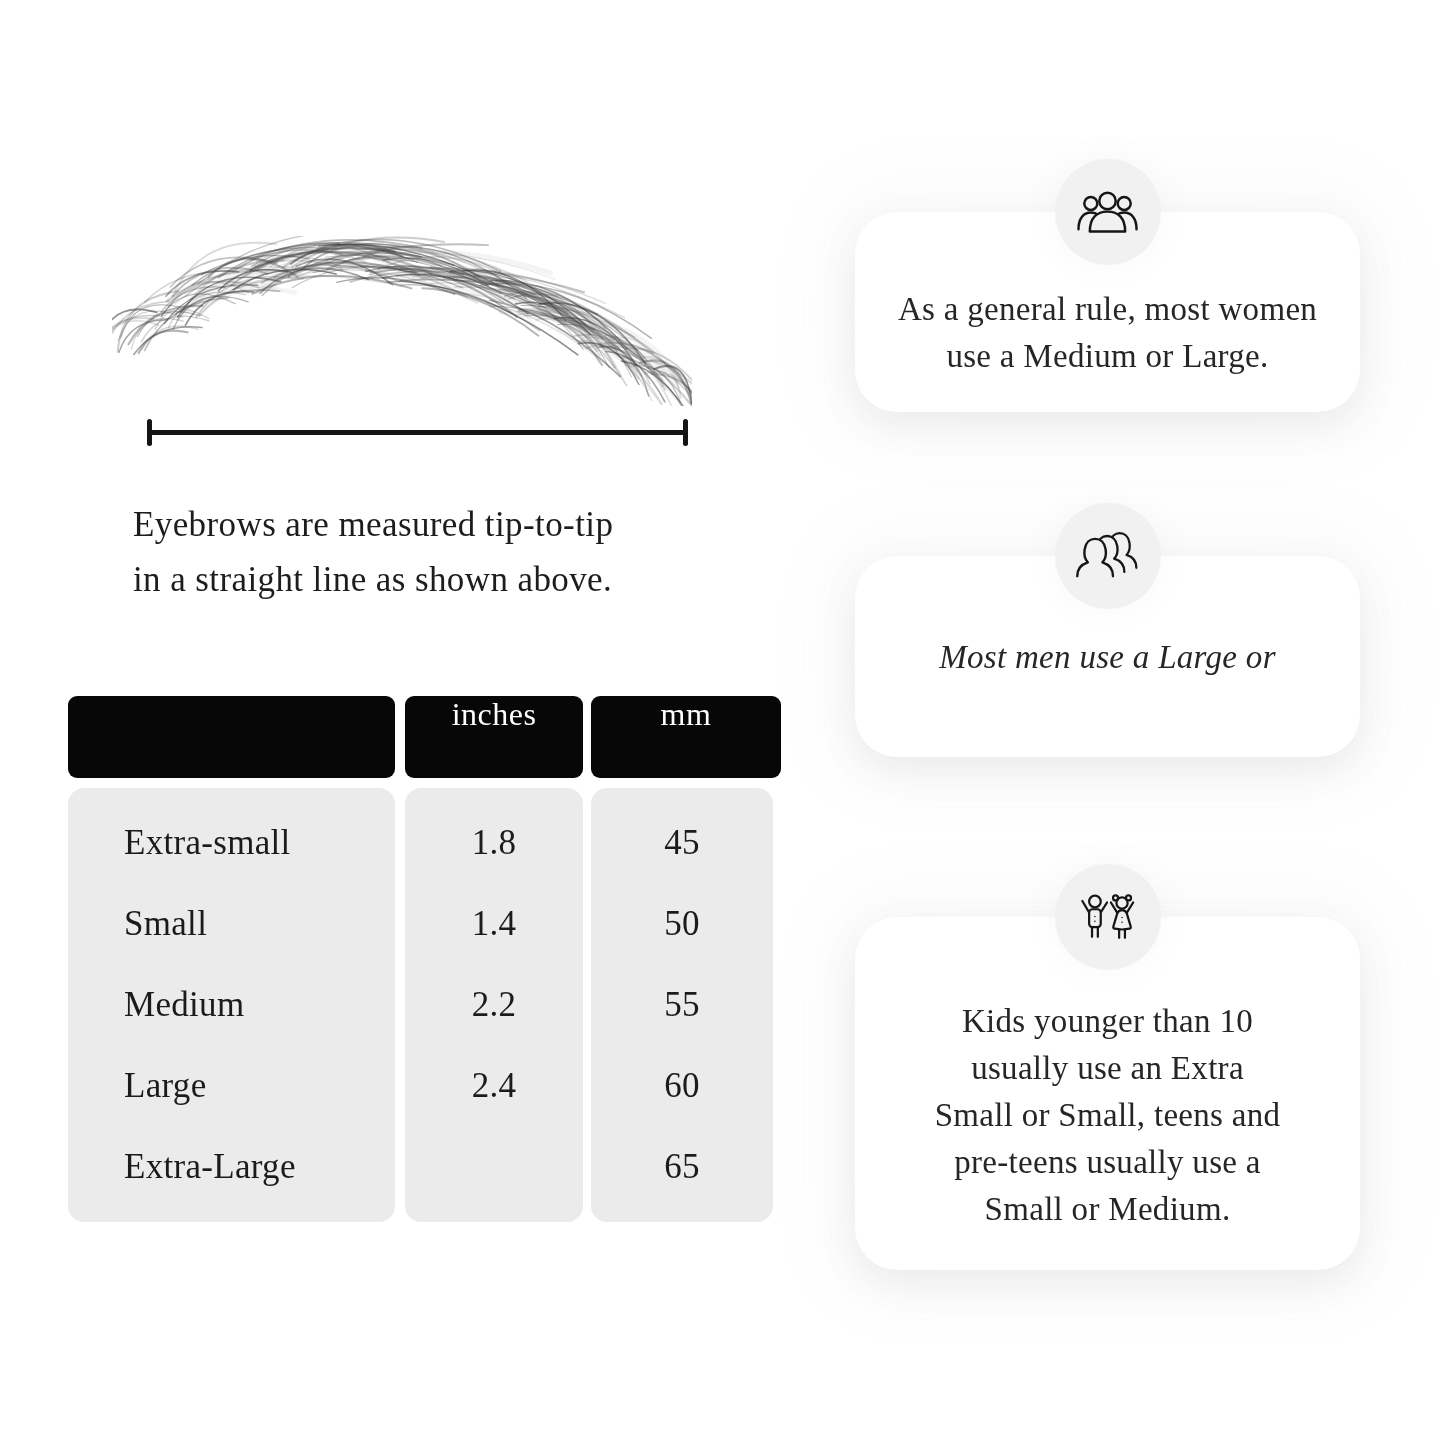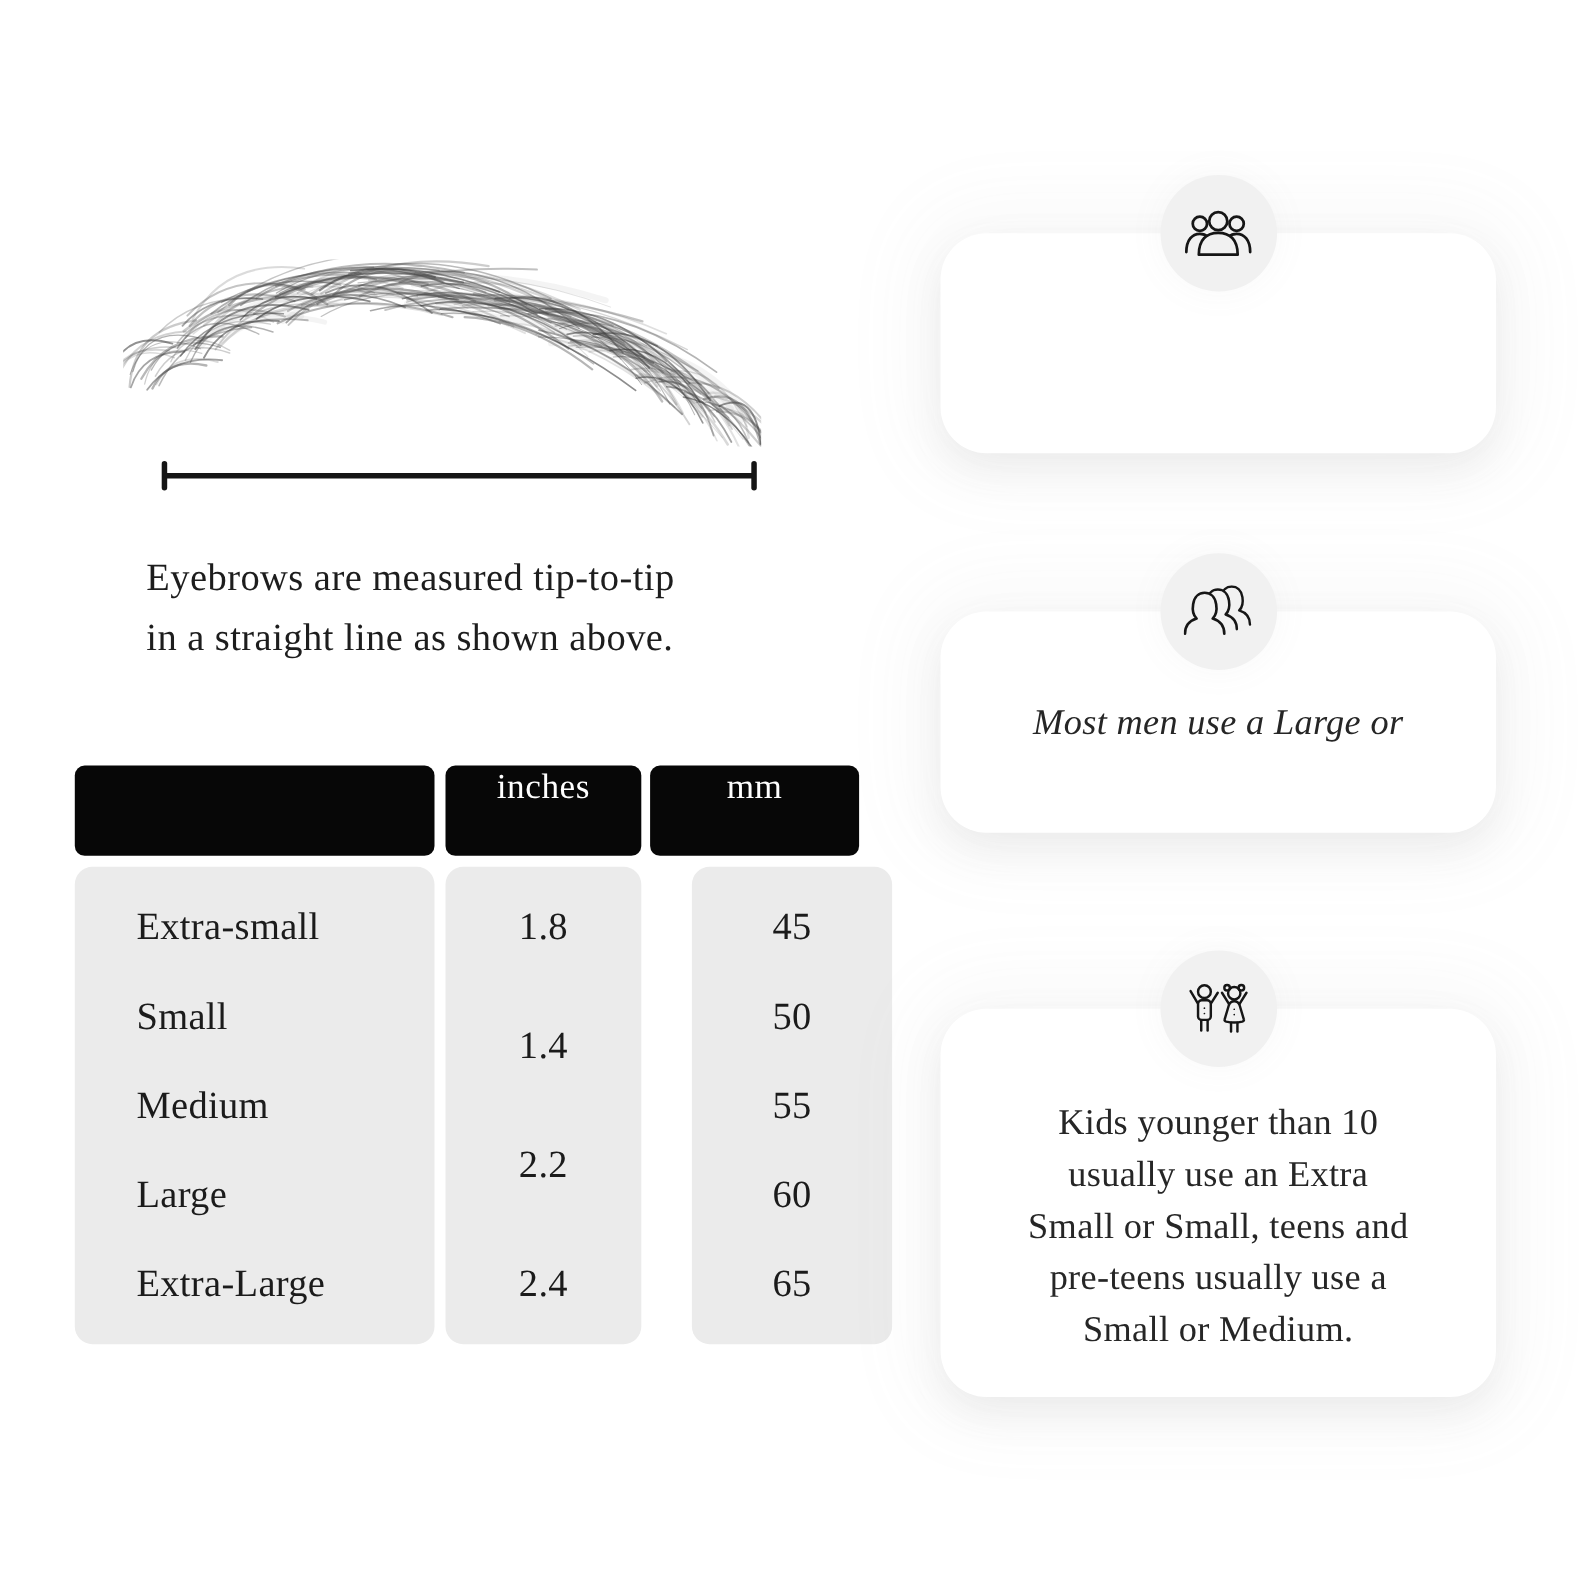--- a/index.html
+++ b/index.html
@@ -18,24 +18,24 @@
   
   .caption{position:absolute;left:133px;top:497px;margin:0;font-size:35px;line-height:55px;letter-spacing:.4px;color:#1d1d1d;}
   .caption span{display:block;white-space:nowrap;}
   
   .th{position:absolute;top:696px;height:82px;background:#070707;border-radius:9px;
       color:#ffffff;display:flex;align-items:flex-start;justify-content:center;font-size:32px;letter-spacing:.5px;}
   .th1{left:68px;width:327px;}
   .th2{left:405px;width:178px;}
   .th3{left:591px;width:190px;}
   .tcol{position:absolute;top:788px;height:434px;background:#ebebeb;border-radius:16px;
-        box-sizing:border-box;padding:14px 0 15px;display:flex;flex-direction:column;justify-content:space-between;}
+        box-sizing:border-box;padding:14px 0 15px;display:flex;flex-direction:column;}
   .tc1{left:68px;width:327px;}
   .tc2{left:405px;width:178px;}
-  .tc3{left:591px;width:182px;margin-left:38px;}
+  .tc3{left:591px;width:182px;}
   .cell{height:81px;display:flex;align-items:center;font-size:35px;color:#1b1b1b;letter-spacing:.3px;}
   .tc1 .cell{padding-left:56px;}
   .tc2 .cell,.tc3 .cell{justify-content:center;}
   
   .card{position:absolute;left:855px;width:505px;background:#ffffff;border-radius:42px;
         box-shadow:0 14px 36px rgba(110,110,110,.10),0 0 70px 25px rgba(150,150,150,.055);}
   .card1{top:212px;height:200px;}
   .card2{top:556px;height:201px;font-style:italic;}
   .card3{top:917px;height:353px;}
   .badge{position:absolute;left:50%;top:-53px;transform:translateX(-50%);
@@ -302,20 +302,24 @@
         <g fill="none" stroke="#161616" stroke-width="2.6" stroke-linecap="round" stroke-linejoin="round">
           <circle cx="15.5" cy="16" r="6.8"></circle>
           <path d="M2.6,43 C2.6,31.5 8.2,25.6 15.5,25.6 C18.5,25.6 21.2,26.6 23.3,28.5"></path>
           <circle cx="50.5" cy="16" r="6.8"></circle>
           <path d="M63.4,43 C63.4,31.5 57.8,25.6 50.5,25.6 C47.5,25.6 44.8,26.6 42.7,28.5"></path>
           <circle cx="33" cy="13.5" r="8.6" fill="#f1f1f1"></circle>
           <path d="M14.5,45.5 C14.5,31 22,24.6 33,24.6 C44,24.6 51.5,31 51.5,45.5 Z" fill="#f1f1f1"></path>
         </g>
       </svg>
     </div>
+    <p class="card-text">
+      <span>As a general rule, most women</span>
+      <span>use a Medium or Large.</span>
+    </p>
   </div>
 
   <div class="card card2">
     <div class="badge">
       <svg width="64" height="48" viewBox="0 0 66 50" aria-hidden="true">
         <defs>
           <path id="bust" d="M1,46 C1,38.5 5.5,33.6 12,31.6 C9,28.6 7.8,23.4 8.7,18 C9.8,10.8 14.4,7.2 19.6,7.2 C24.8,7.2 29.4,10.8 30.5,18 C31.4,23.4 30.2,28.6 27.2,31.6 C33.7,33.6 38.2,38.5 38.2,46"></path>
         </defs>
         <g fill="#f1f1f1" stroke="#161616" stroke-width="2.5" stroke-linecap="round" stroke-linejoin="round">
           <use href="#bust" transform="translate(27,-5.5) scale(0.93)"></use>

